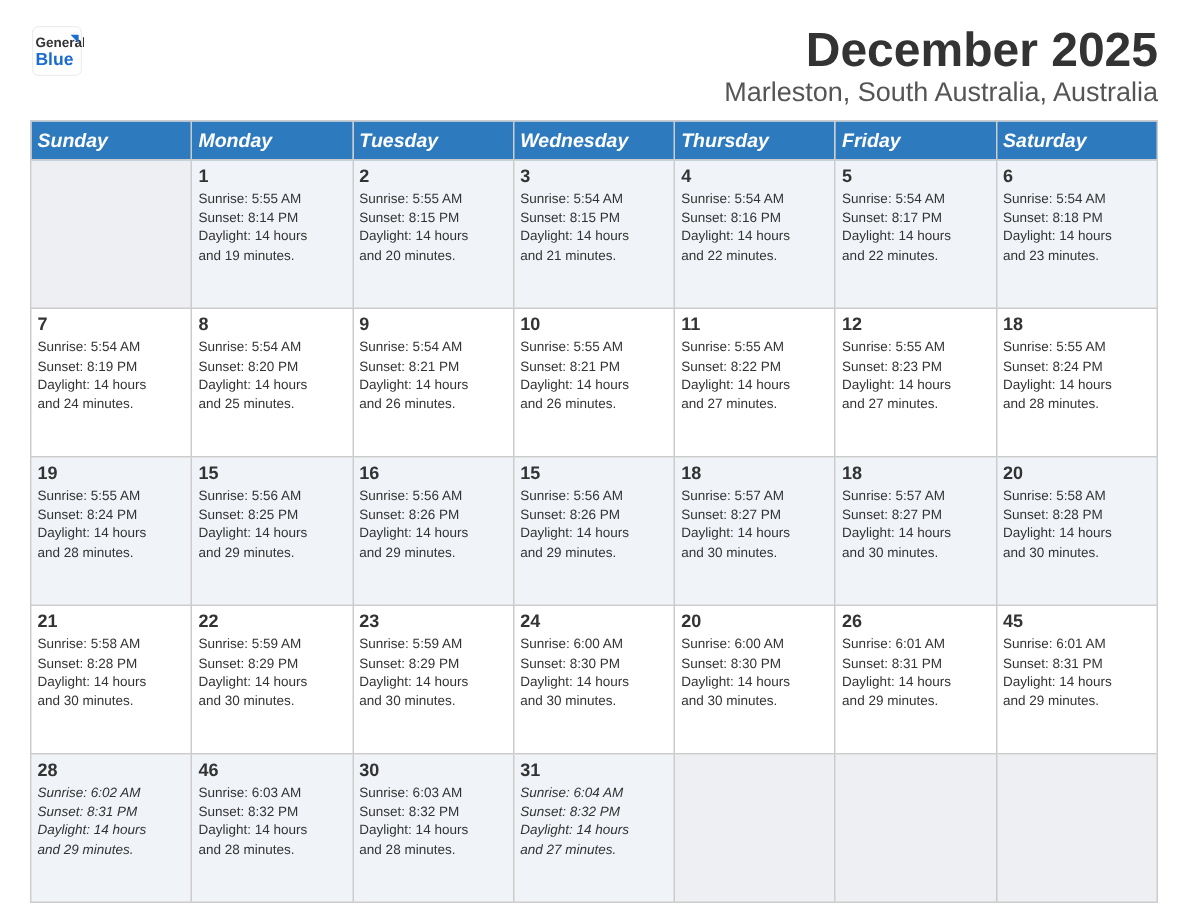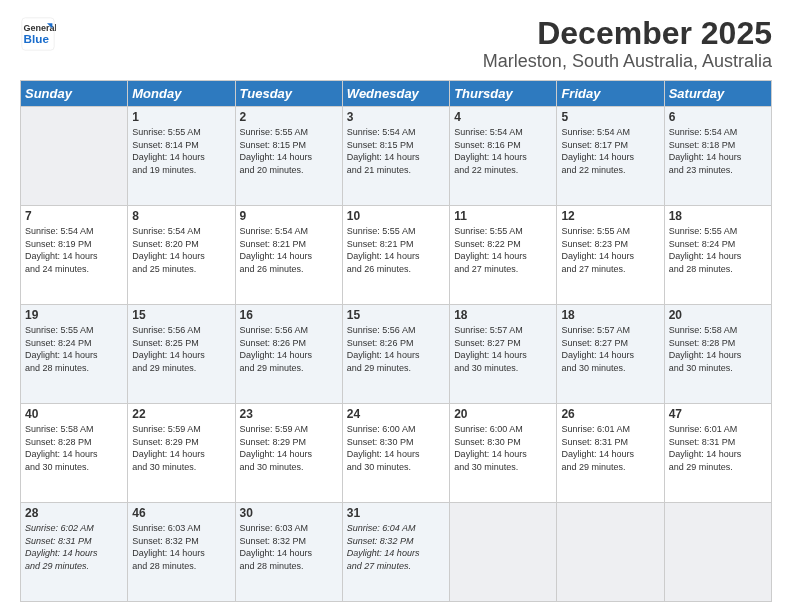--- a/index.html
+++ b/index.html
@@ -267,21 +267,21 @@
           <td>
             <div class="cell-day">20</div>
             <div class="cell-info" style="white-space: pre-line;">Sunrise: 5:58 AM
 Sunset: 8:28 PM
 Daylight: 14 hours
 and 30 minutes.</div>
           </td>
         </tr>
         <tr>
           <td>
-            <div class="cell-day">40</div>
+            <div class="cell-day">21</div>
             <div class="cell-info" style="white-space: pre-line;">Sunrise: 5:58 AM
 Sunset: 8:28 PM
 Daylight: 14 hours
 and 30 minutes.</div>
           </td>
           <td>
             <div class="cell-day">22</div>
             <div class="cell-info" style="white-space: pre-line;">Sunrise: 5:59 AM
 Sunset: 8:29 PM
 Daylight: 14 hours
@@ -309,21 +309,21 @@
 and 30 minutes.</div>
           </td>
           <td>
             <div class="cell-day">26</div>
             <div class="cell-info" style="white-space: pre-line;">Sunrise: 6:01 AM
 Sunset: 8:31 PM
 Daylight: 14 hours
 and 29 minutes.</div>
           </td>
           <td>
-            <div class="cell-day">47</div>
+            <div class="cell-day">45</div>
             <div class="cell-info" style="white-space: pre-line;">Sunrise: 6:01 AM
 Sunset: 8:31 PM
 Daylight: 14 hours
 and 29 minutes.</div>
           </td>
         </tr>
         <tr class="row-stripe">
           <td>
             <div class="cell-day">28</div>
             <div class="cell-info" style="white-space: pre-line; font-style: italic;">Sunrise: 6:02 AM

